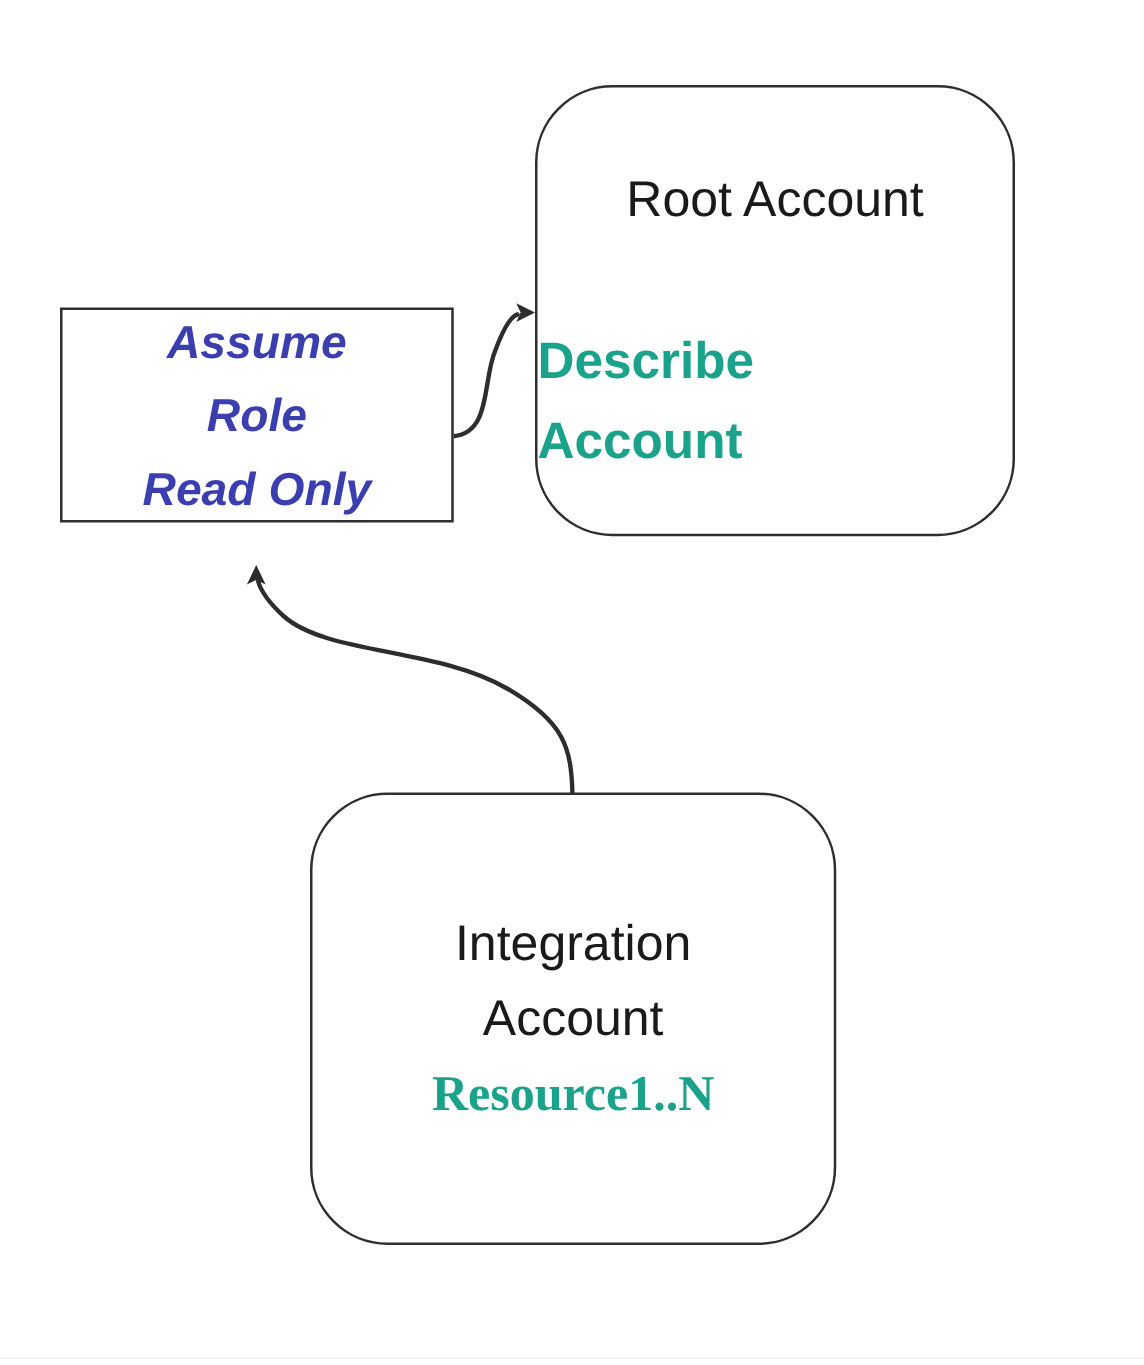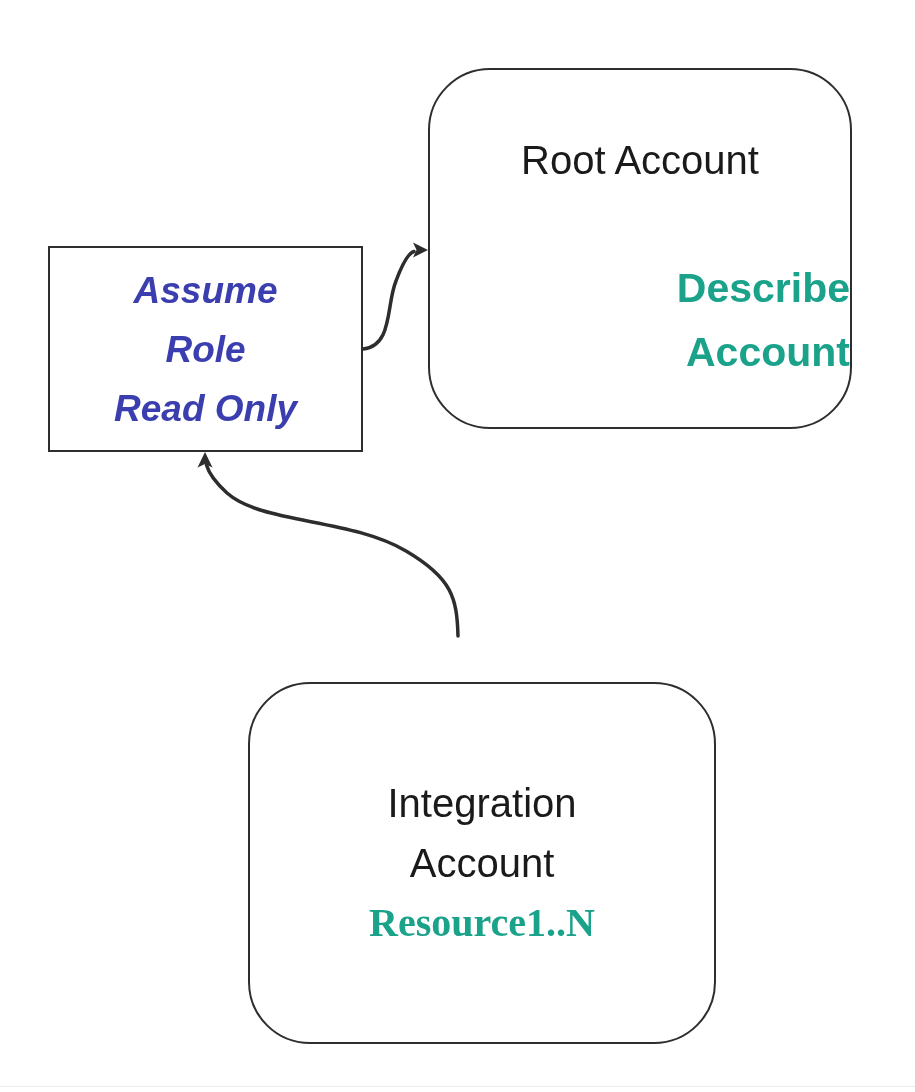--- a/index.html
+++ b/index.html
@@ -17,41 +17,41 @@
   .canvas{position:absolute;left:0;top:0;width:915px;height:1092px;background:#ffffff;}
 
   .edges{position:absolute;left:0;top:0;width:915px;height:1092px;pointer-events:none;}
   .edges path{fill:none;stroke:var(--arrow);stroke-width:3.5;stroke-linecap:round;}
   .edges polygon{fill:var(--arrow);stroke:none;}
 
   .node{position:absolute;background:#ffffff;}
   .node.rounded{border:2.5px solid var(--box-border);border-radius:62px;}
   .node.rect{border:2px solid var(--box-border);}
 
-  .node-root{left:428px;top:68px;width:424px;height:361px;}
+  .node-root{left:428px;top:68px;width:384px;height:361px;}
   .node-root .title{
     position:absolute;top:66px;left:0;width:100%;
     text-align:center;font-size:40px;line-height:48px;color:var(--heading-text);
   }
   .node-root .action{
     position:absolute;top:186px;left:0;width:100%;
-    text-align:right;font-size:41px;line-height:64px;font-weight:bold;color:var(--accent-teal);
+    text-align:left;font-size:41px;line-height:64px;font-weight:bold;color:var(--accent-teal);
   }
 
   .node-assume{
-    left:48px;top:246px;width:315px;height:206px;
+    left:48px;top:246px;width:315px;height:172px;
     display:flex;flex-direction:column;justify-content:center;align-items:center;
     font-style:italic;font-weight:600;color:var(--accent-blue);
     font-size:37px;line-height:59px;text-align:center;
   }
 
   .node-integration{
-    left:248px;top:634px;width:468px;height:362px;
+    left:248px;top:634px;width:421px;height:362px;
     display:flex;flex-direction:column;justify-content:center;
-    text-align:center;font-size:40px;line-height:60px;color:var(--heading-text);margin-top:48px;
+    text-align:center;font-size:40px;line-height:60px;color:var(--heading-text);
   }
   .node-integration .resources{color:var(--accent-teal);font-weight:bold;font-family:Liberation Serif, serif;}
 
   .bottom-divider{position:absolute;left:0;top:1086px;width:915px;height:1px;background:var(--divider);}
 </style>
 </head>
 <body>
 
 <div class="canvas">
 

